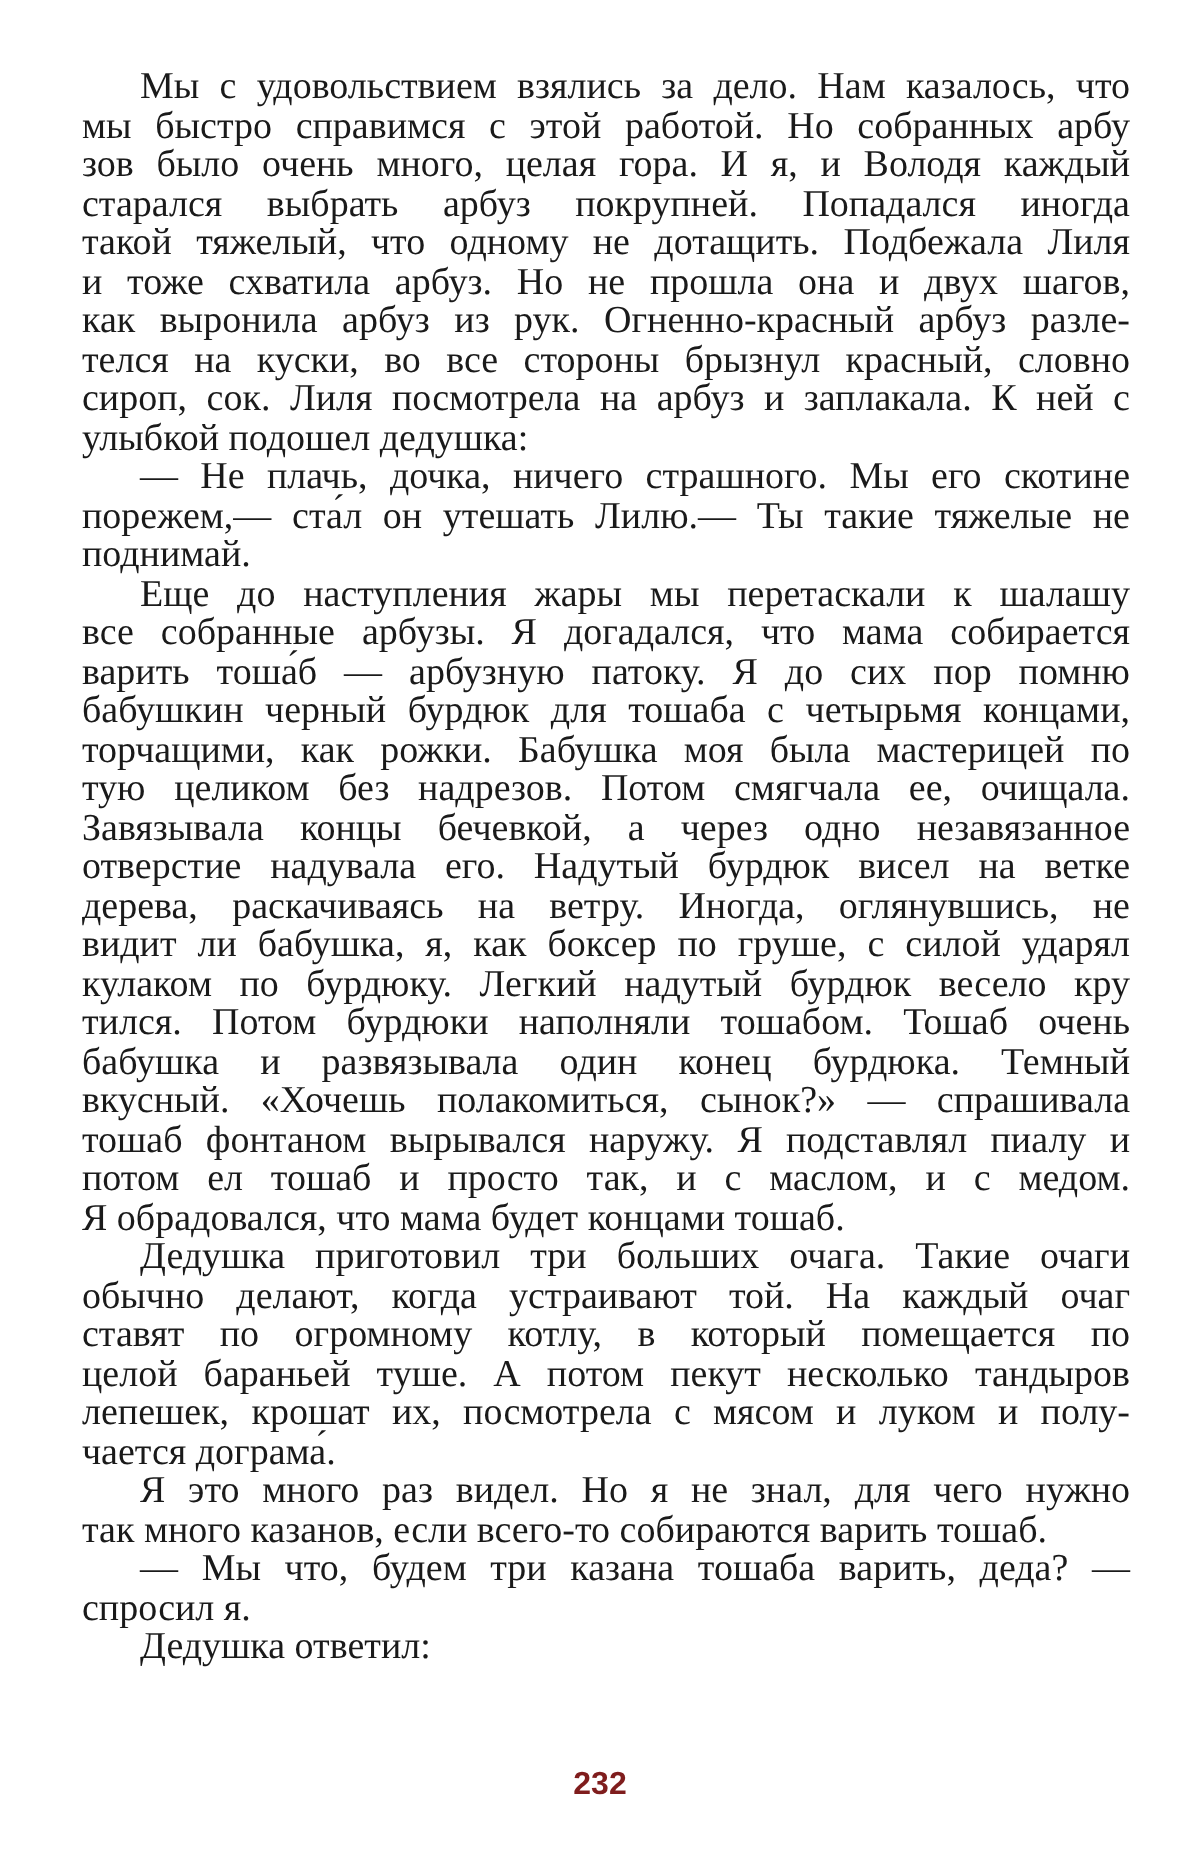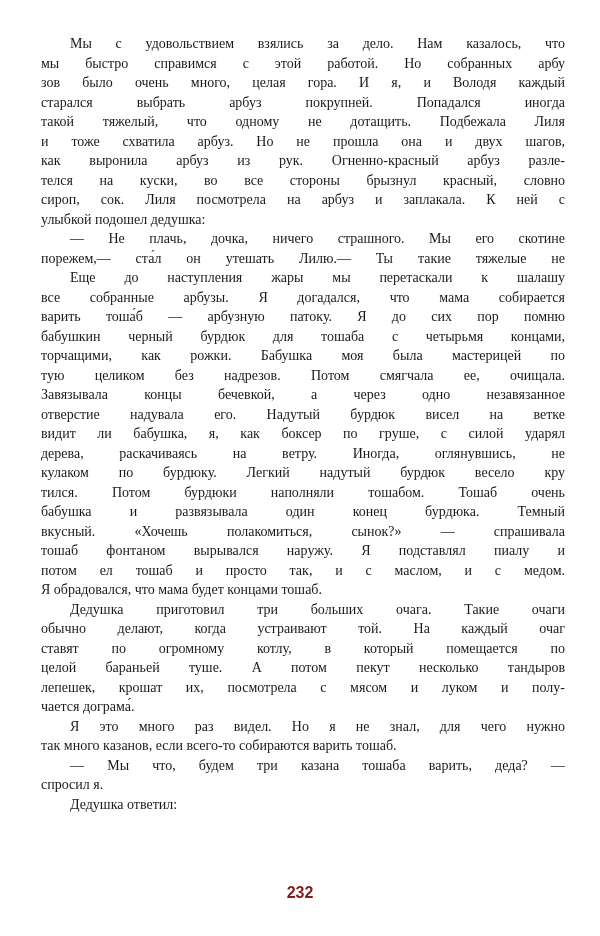--- a/index.html
+++ b/index.html
@@ -1,20 +1,20 @@
 <!DOCTYPE html>
 <html><head>
 <meta charset="utf-8">
 <style>
   html, body { margin: 0; padding: 0; background: #ffffff; }
   body { width: 600px; height: 936px; position: relative; overflow: hidden; }
   .page {
     position: absolute; left: 41px; top: 34px; width: 524px;
     font-family: "Liberation Serif", serif;
-    font-size: 14px; line-height: 19.5px; color: #1a1a1a;
+    font-size: 19px; line-height: 19.5px; color: #1a1a1a;
     text-align: justify;
   }
   .line { display: block; height: 19.5px; white-space: nowrap; text-align: justify; text-align-last: justify; overflow: visible; }
   .line.last { text-align-last: left; }
   .line.indent { padding-left: 29px; }
   .page-number {
     position: absolute; left: 0; width: 600px; top: 884px; text-align: center;
     font-family: "Liberation Sans", sans-serif; font-size: 16px; font-weight: bold; color: #7f1d1d;
   }
 </style>
@@ -30,32 +30,33 @@
       <span class="line">такой тяжелый, что одному не дотащить. Подбежала Лиля</span>
       <span class="line">и тоже схватила арбуз. Но не прошла она и двух шагов,</span>
       <span class="line">как выронила арбуз из рук. Огненно-красный арбуз разле-</span>
       <span class="line">телся на куски, во все стороны брызнул красный, словно</span>
       <span class="line">сироп, сок. Лиля посмотрела на арбуз и заплакала. К ней с</span>
       <span class="line last">улыбкой подошел дедушка:</span>
     </div>
     <div>
       <span class="line indent">— Не плачь, дочка, ничего страшного. Мы его скотине</span>
       <span class="line">порежем,— ста́л он утешать Лилю.— Ты такие тяжелые не</span>
+      <span class="line last">поднимай.</span>
     </div>
     <div>
       <span class="line indent">Еще до наступления жары мы перетаскали к шалашу</span>
       <span class="line">все собранные арбузы. Я догадался, что мама собирается</span>
       <span class="line">варить тоша́б — арбузную патоку. Я до сих пор помню</span>
       <span class="line">бабушкин черный бурдюк для тошаба с четырьмя концами,</span>
       <span class="line">торчащими, как рожки. Бабушка моя была мастерицей по</span>
       <span class="line">тую целиком без надрезов. Потом смягчала ее, очищала.</span>
       <span class="line">Завязывала концы бечевкой, а через одно незавязанное</span>
       <span class="line">отверстие надувала его. Надутый бурдюк висел на ветке</span>
+      <span class="line">дерева, раскачиваясь на ветру. Иногда, оглянувшись, не</span>
       <span class="line">видит ли бабушка, я, как боксер по груше, с силой ударял</span>
-      <span class="line">дерева, раскачиваясь на ветру. Иногда, оглянувшись, не</span>
       <span class="line">кулаком по бурдюку. Легкий надутый бурдюк весело кру</span>
       <span class="line">тился. Потом бурдюки наполняли тошабом. Тошаб очень</span>
       <span class="line">бабушка и развязывала один конец бурдюка. Темный</span>
       <span class="line">вкусный. «Хочешь полакомиться, сынок?» — спрашивала</span>
       <span class="line">тошаб фонтаном вырывался наружу. Я подставлял пиалу и</span>
       <span class="line">потом ел тошаб и просто так, и с маслом, и с медом.</span>
       <span class="line last">Я обрадовался, что мама будет концами тошаб.</span>
     </div>
     <div>
       <span class="line indent">Дедушка приготовил три больших очага. Такие очаги</span>

